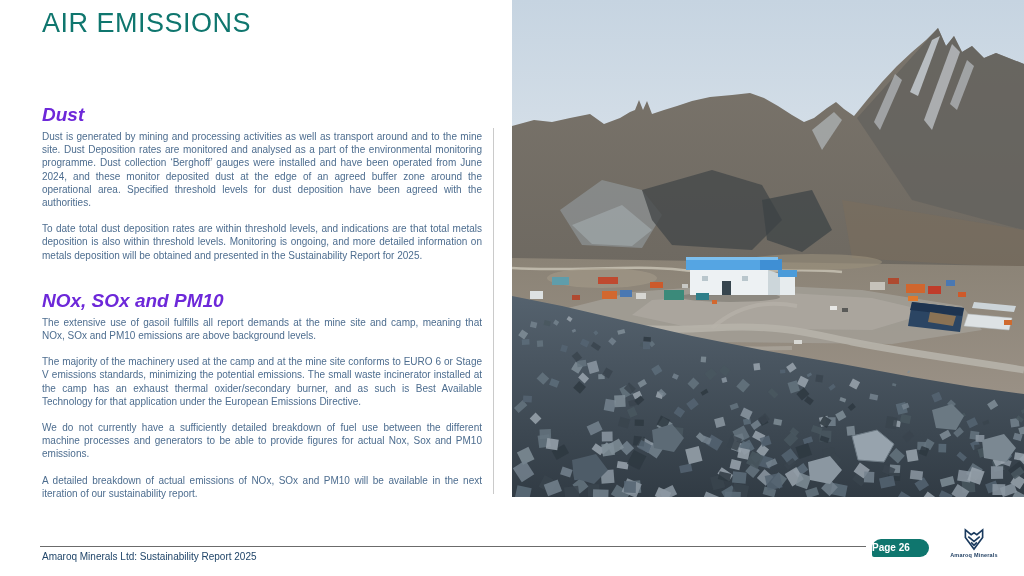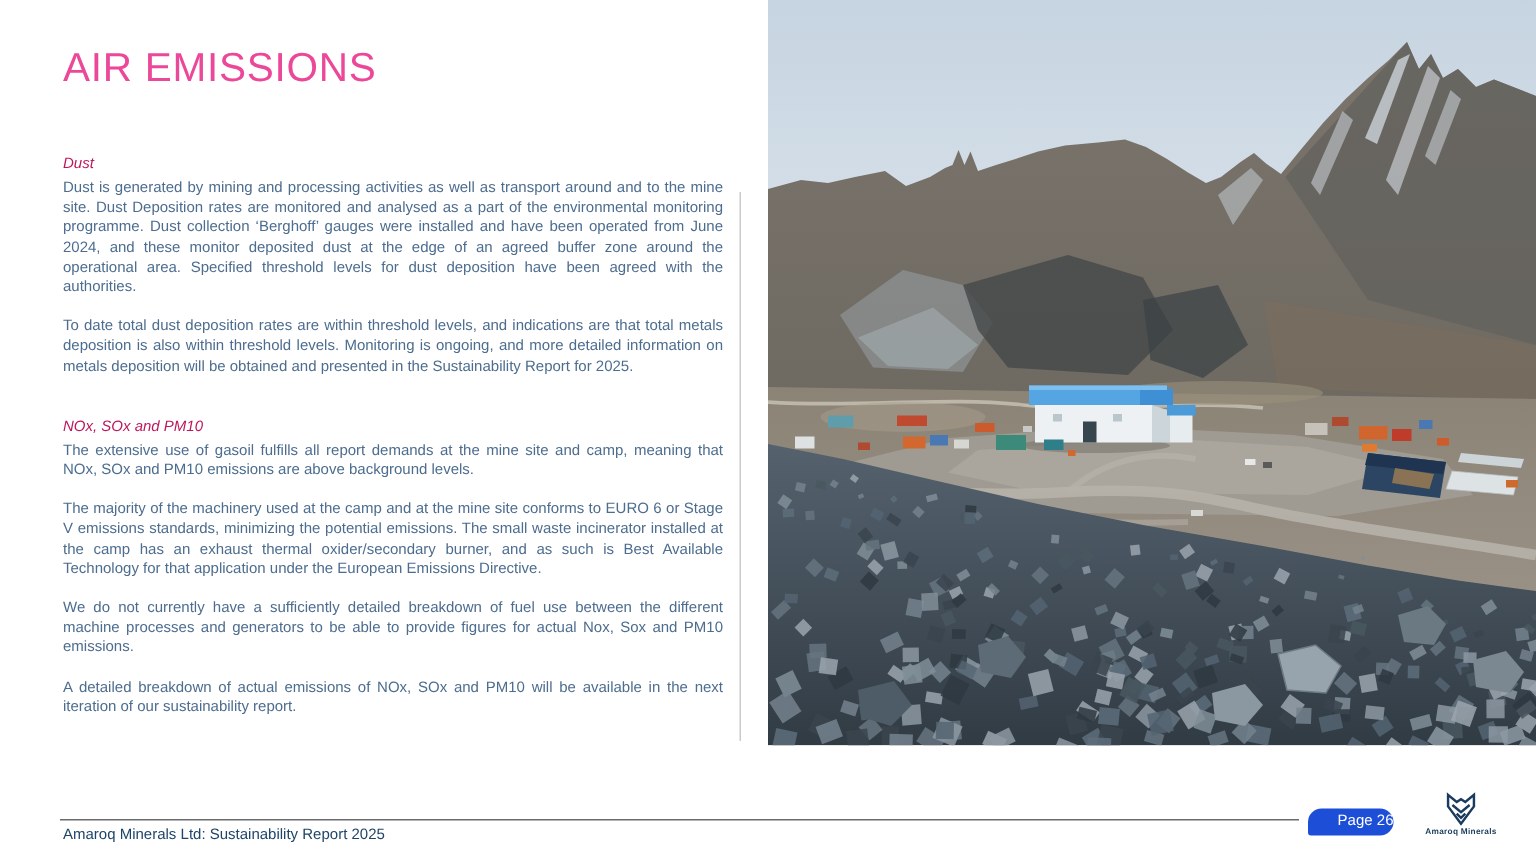--- a/index.html
+++ b/index.html
@@ -1,36 +1,36 @@
 <!DOCTYPE html>
 <html><head>
 <meta charset="utf-8">
 <style>
   html,body{margin:0;padding:0;background:#ffffff;}
   body{width:1024px;height:576px;overflow:hidden;font-family:"Liberation Sans",sans-serif;}
   .slide{position:relative;width:1024px;height:576px;background:#ffffff;}
 
-  .page-title{position:absolute;left:42px;top:30px;margin:0;font-size:27px;font-weight:500;
-    letter-spacing:.5px;color:#ec4899;}
+  .page-title{position:absolute;left:42px;top:8px;margin:0;font-size:27px;font-weight:500;
+    letter-spacing:.5px;color:#0f766e;}
 
   .text-col{position:absolute;left:42px;top:104px;width:440px;color:#4d6d8f;}
-  .text-col h2{margin:0 0 4px 0;font-size:10px;font-style:italic;font-weight:400;color:#be185d;}
+  .text-col h2{margin:0 0 4px 0;font-size:19px;font-style:italic;font-weight:700;color:#6d28d9;}
   .text-col h2.second{margin-top:28px;}
   .text-col p{margin:0 0 13px 0;font-size:10px;line-height:13.2px;text-align:justify;}
 
   .col-divider{position:absolute;left:493px;top:128px;width:1px;height:366px;background:#cacaca;}
 
   .photo-frame{position:absolute;left:512px;top:0;width:512px;height:497px;overflow:hidden;}
   .photo-frame svg{display:block;}
 
   .footer-rule{position:absolute;left:40px;top:546px;width:826px;height:1px;background:#6b6b6b;}
   .footer-text{position:absolute;left:42px;top:551px;font-size:10px;font-weight:400;color:#1f4468;}
 
-  .page-badge{position:absolute;left:872px;top:539px;width:57px;height:18px;background:#1d4ed8;
-    border-radius:9px 9px 9px 2px;color:#ffffff;font-size:10px;line-height:18px;text-align:right;}
+  .page-badge{position:absolute;left:872px;top:539px;width:57px;height:18px;background:#0f766e;
+    border-radius:9px 9px 9px 2px;color:#ffffff;font-size:10px;line-height:18px;text-align:left;font-weight:bold;}
 
   .logo{position:absolute;left:944px;top:528px;width:60px;text-align:center;}
   .logo svg{display:block;margin:0 auto;}
   .logo .logo-text{display:block;margin-top:1px;font-size:5.5px;font-weight:700;color:#1a3a5e;letter-spacing:.2px;}
 </style>
 </head>
 <body>
 
 <div class="slide">
 

